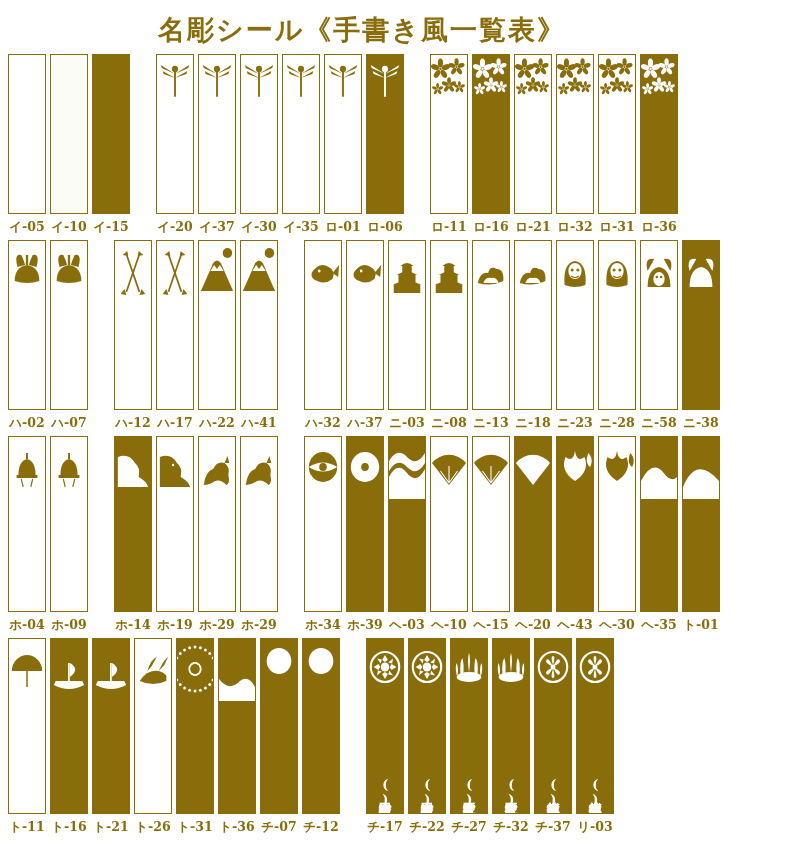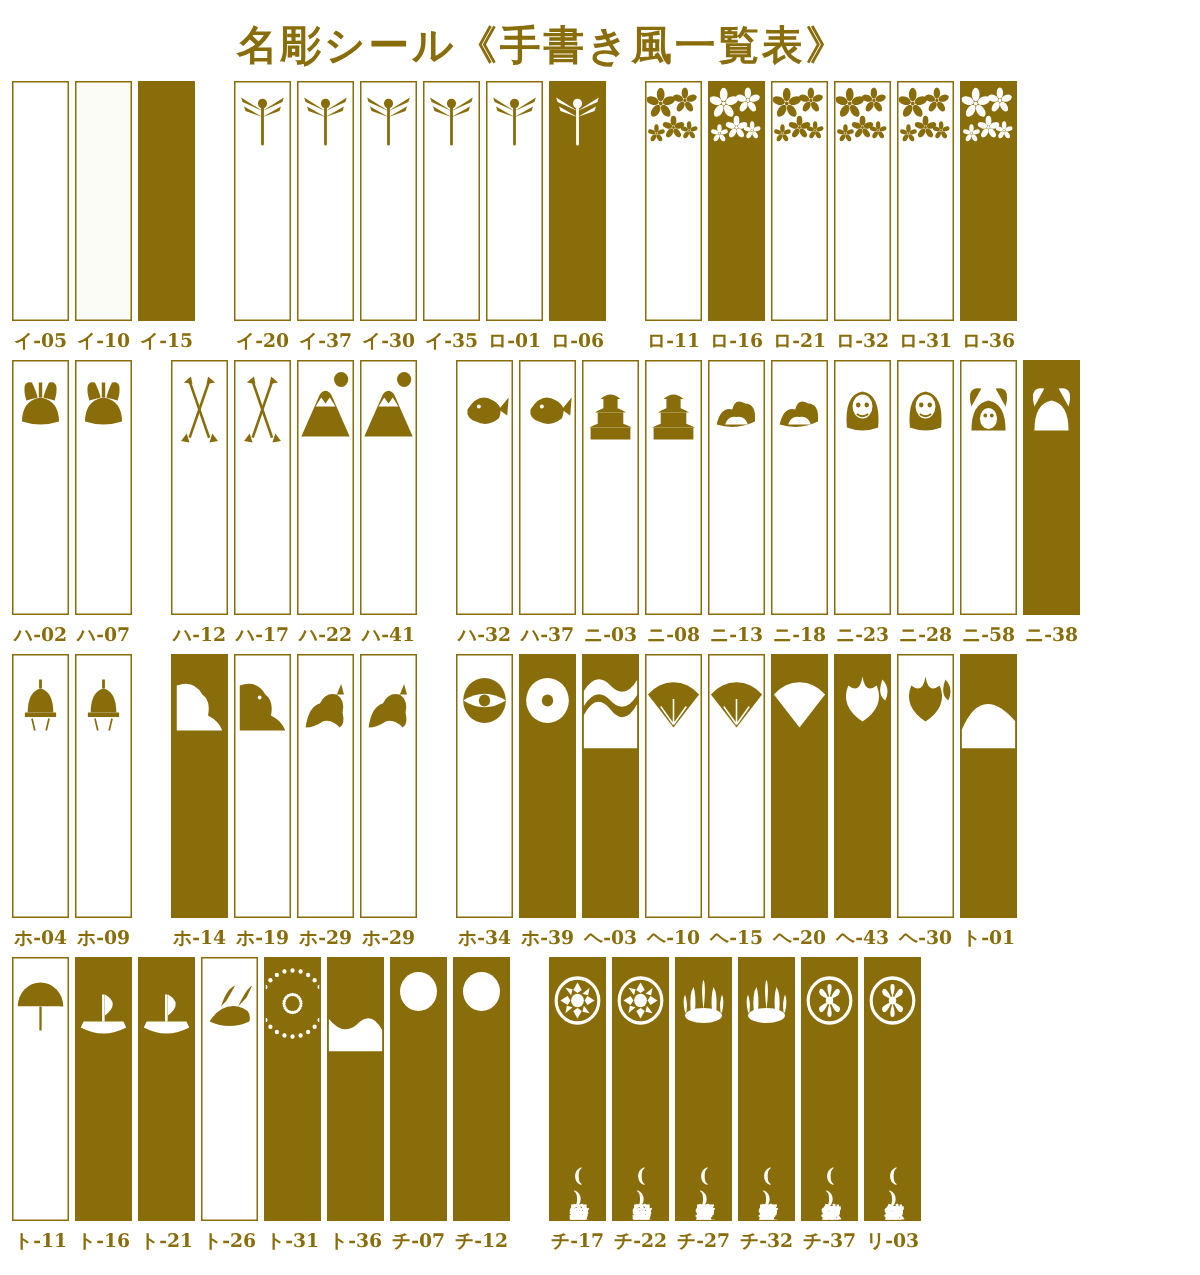--- a/index.html
+++ b/index.html
@@ -1113,20 +1113,33 @@
                     <g transform="translate(19,28)">
                       <path d="M0 16 Q-16 6 -10 -8 Q-2 -2 0 -14 Q2 -2 10 -8 Q16 6 0 16 Z"></path>
                       <path d="M14 -12 Q20 -6 16 2 Q10 -2 14 -12 Z"></path>
                     </g>
                   </g>
                 </svg>
               </div>
               <div class="name">宮本</div>
             </div>
             <div class="label">ヘ-30</div>
+          </div>
+          <div class="cell">
+            <div class="sticker gold h175">
+              <div class="deco">
+                <svg viewBox="0 0 38 62" preserveAspectRatio="none" xmlns="http://www.w3.org/2000/svg">
+                  <g fill="#ffffff" stroke="none">
+                    <path d="M0 62 L0 44 Q12 22 24 36 Q32 46 38 40 L38 62 Z"></path>
+                  </g>
+                </svg>
+              </div>
+              <div class="name">宮本</div>
+            </div>
+            <div class="label">ヘ-35</div>
           </div>
           <div class="cell">
             <div class="sticker gold h175">
               <div class="deco">
                 <svg viewBox="0 0 38 62" preserveAspectRatio="none" xmlns="http://www.w3.org/2000/svg">
                   <g fill="#ffffff" stroke="none">
                     <path d="M0 62 L0 50 Q14 18 38 44 L38 62 Z"></path>
                   </g>
                 </svg>
               </div>

